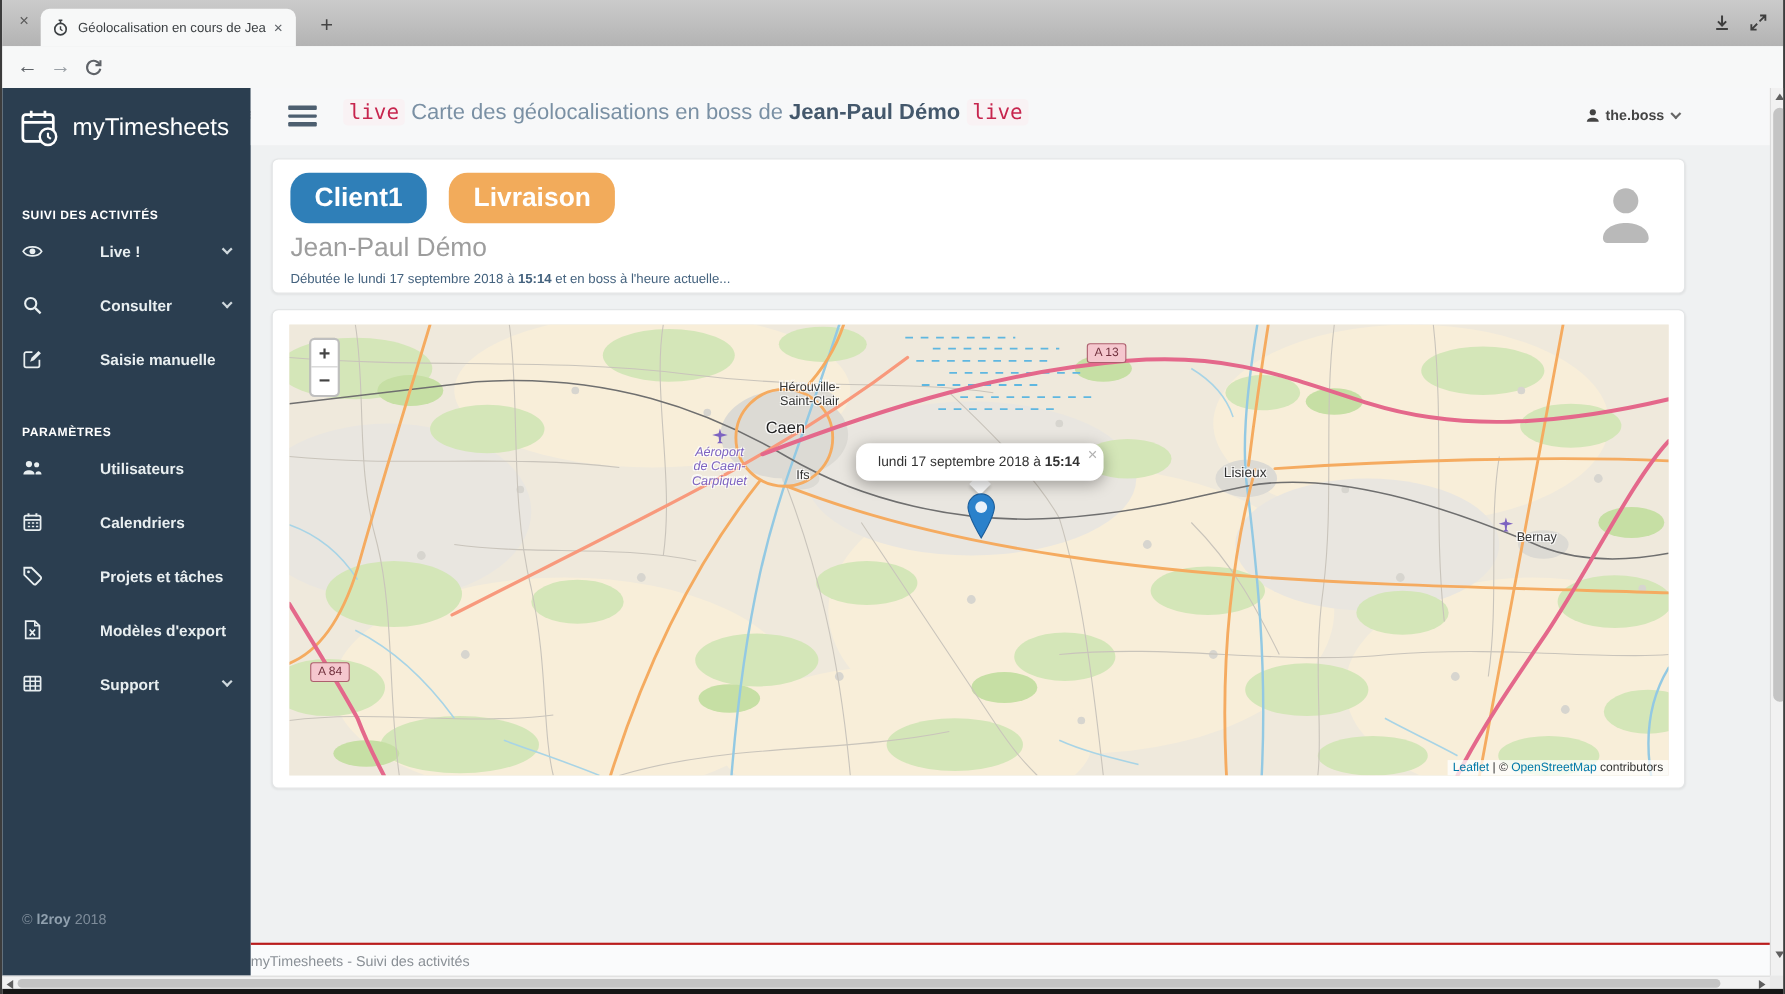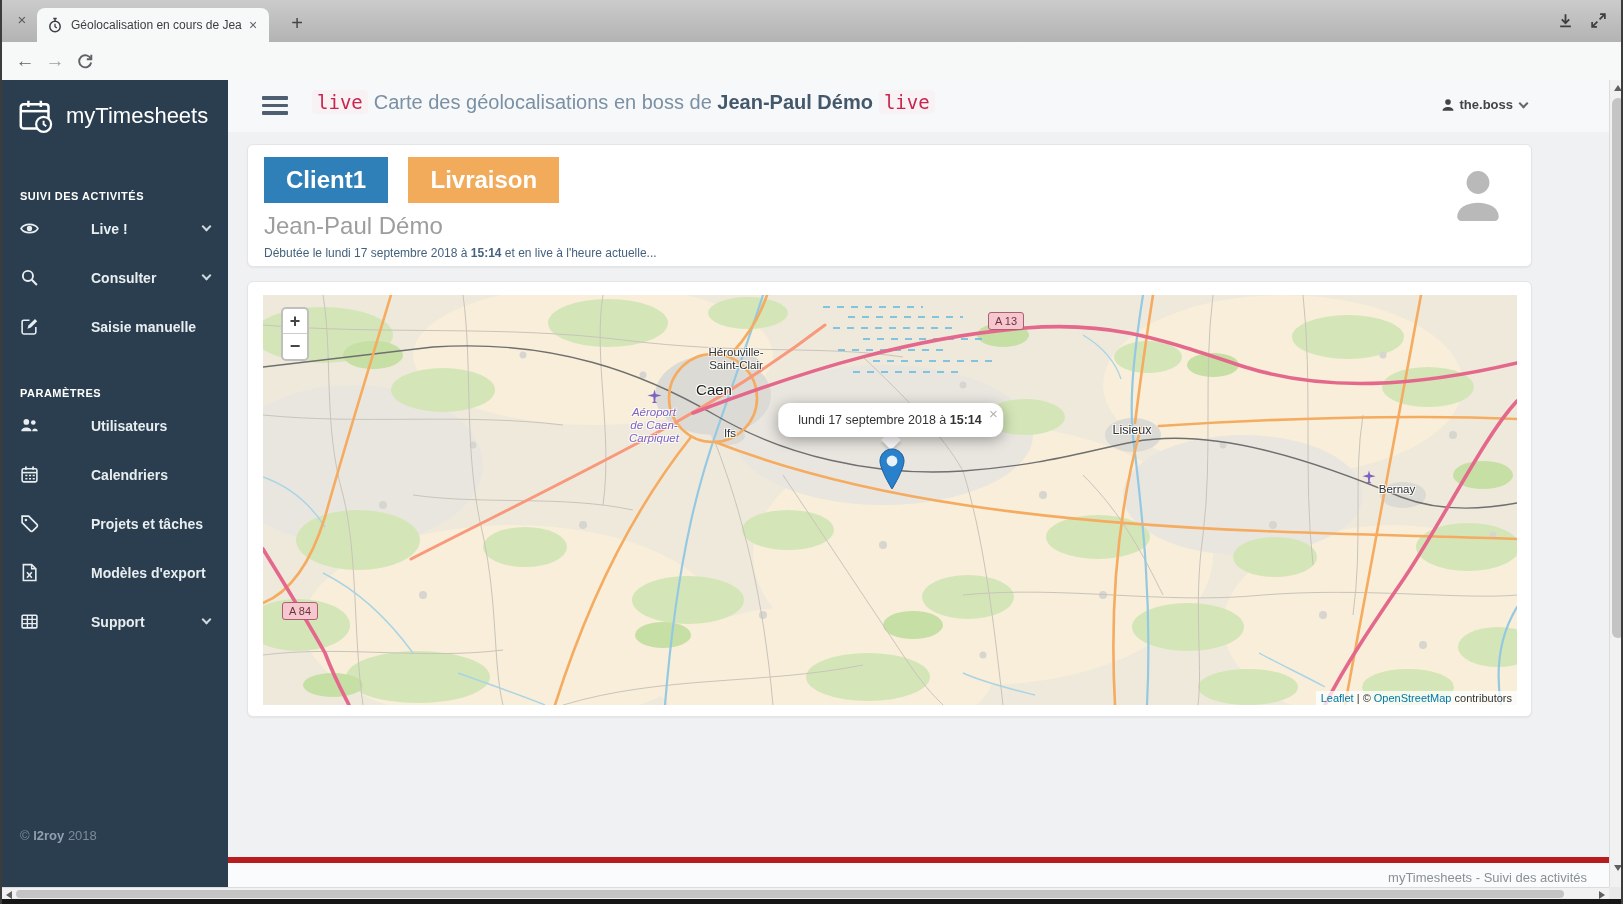--- a/index.html
+++ b/index.html
@@ -57,21 +57,21 @@
                 background:#f9f2f4; border-radius:4px; padding:1px 5px; margin:16px 6px; }
   .title-name { color:#44586c; font-weight:bold; }
   .user-menu { position:absolute; right:82px; top:17px; display:flex; align-items:center; font-size:13px;
                font-weight:bold; color:#444; cursor:pointer; }
   .user-menu .chev { border-color:#666; margin-left:7px; margin-top:-2px; }
 
   .card { position:absolute; background:#fff; border:1px solid #e3e5e6; border-radius:6px;
           box-shadow:0 1px 2px rgba(0,0,0,.06); }
   .trip-card { left:19px; top:64px; width:1285px; height:123px; padding:12px 16px; }
   .chip { display:inline-block; color:#fff; font-size:24px; font-weight:bold; padding:9px 22px;
-          border-radius:0; margin-right:16px; cursor:pointer; }
+          border-radius:17px; margin-right:16px; cursor:pointer; }
   .chip-client { background:#2f7fb8; }
   .chip-task { background:#f2ab5b; }
   .person-name { font-size:24px; color:#9d9d9d; font-weight:500; margin-top:9px; }
   .trip-status { font-size:12px; color:#44627e; margin-top:6px; }
   .avatar-ph { position:absolute; right:26px; top:22px; }
 
   .map-card { left:19px; top:201px; width:1285px; height:436px; padding:13px 15px; }
   .map { position:relative; width:1254px; height:410px; background:#efe9dc; overflow:hidden; }
   .map svg.tiles { position:absolute; left:0; top:0; }
   .map-label { position:absolute; transform:translate(-50%,-50%); font-size:11.5px; color:#333;
@@ -91,21 +91,21 @@
            font-size:12.5px; color:#333; white-space:nowrap; }
   .popup-tip { position:absolute; left:628px; top:138px; width:14px; height:14px; background:#fff;
                transform:translateX(-50%) rotate(45deg); box-shadow:2px 2px 3px rgba(0,0,0,.15); }
   .popup-close { position:absolute; right:6px; top:2px; color:#b0b0b0; font-size:15px; cursor:pointer; }
   .marker { position:absolute; left:616px; top:153px; cursor:pointer; }
   .attribution { position:absolute; right:0; bottom:0; background:rgba(255,255,255,.75); font-size:11px;
                  color:#333; padding:1px 5px; }
   .attribution a { color:#0078a8; text-decoration:none; }
 
   .app-footer { position:absolute; left:226px; top:857px; width:1381px; height:30px; background:#fafbfc;
-                border-top:6px solid #b91c1c; font-size:13px; color:#8a9096; text-align:right;
+                border-top:2px solid #b91c1c; font-size:13px; color:#8a9096; text-align:left;
                 padding:7px 22px 0 0; }
 
   
   .vscroll { position:absolute; left:1607px; top:80px; width:16px; height:807px; background:#f1f1f1;
              border-left:1px solid #dcdcdc; }
   .vthumb { position:absolute; left:2px; top:18px; width:12px; height:540px; background:#c4c4c4; border-radius:6px; }
   .tri { width:0; height:0; position:absolute; }
   .tri-up   { left:4px; top:5px;  border-left:4px solid transparent; border-right:4px solid transparent; border-bottom:6px solid #606060; }
   .tri-down { left:4px; bottom:16px; border-left:4px solid transparent; border-right:4px solid transparent; border-top:6px solid #606060; }
   .hscroll { position:absolute; left:0; top:887px; width:1607px; height:12px; background:#f1f1f1; border-top:1px solid #dcdcdc; }
@@ -273,21 +273,21 @@
         </svg>
         <span>the.boss</span>
         <span class="chev"></span>
       </div>
     </div>
 
     <div class="card trip-card">
       <span class="chip chip-client">Client1</span>
       <span class="chip chip-task">Livraison</span>
       <div class="person-name">Jean-Paul Démo</div>
-      <div class="trip-status"><span>Débutée le lundi 17 septembre 2018 à </span><b>15:14</b><span> et en live à l'heure actuelle...</span></div>
+      <div class="trip-status"><span>Débutée le lundi 17 septembre 2018 à </span><b>15:14</b><span> et en boss à l'heure actuelle...</span></div>
       <svg class="avatar-ph icon-svg" width="54" height="56" viewBox="0 0 52 50">
         <circle cx="26" cy="13" r="11" fill="#b9b9b9"></circle>
         <path d="M6,46 C6,28 46,28 46,46 a4,4 0 0 1 -4,4 H10 a4,4 0 0 1 -4,-4 Z" fill="#b9b9b9"></path>
       </svg>
     </div>
 
     <div class="card map-card">
       <div class="map">
         <svg class="tiles" width="1254" height="410" viewBox="0 0 1254 410">
           <rect width="1254" height="410" fill="#efe9dc"></rect>

